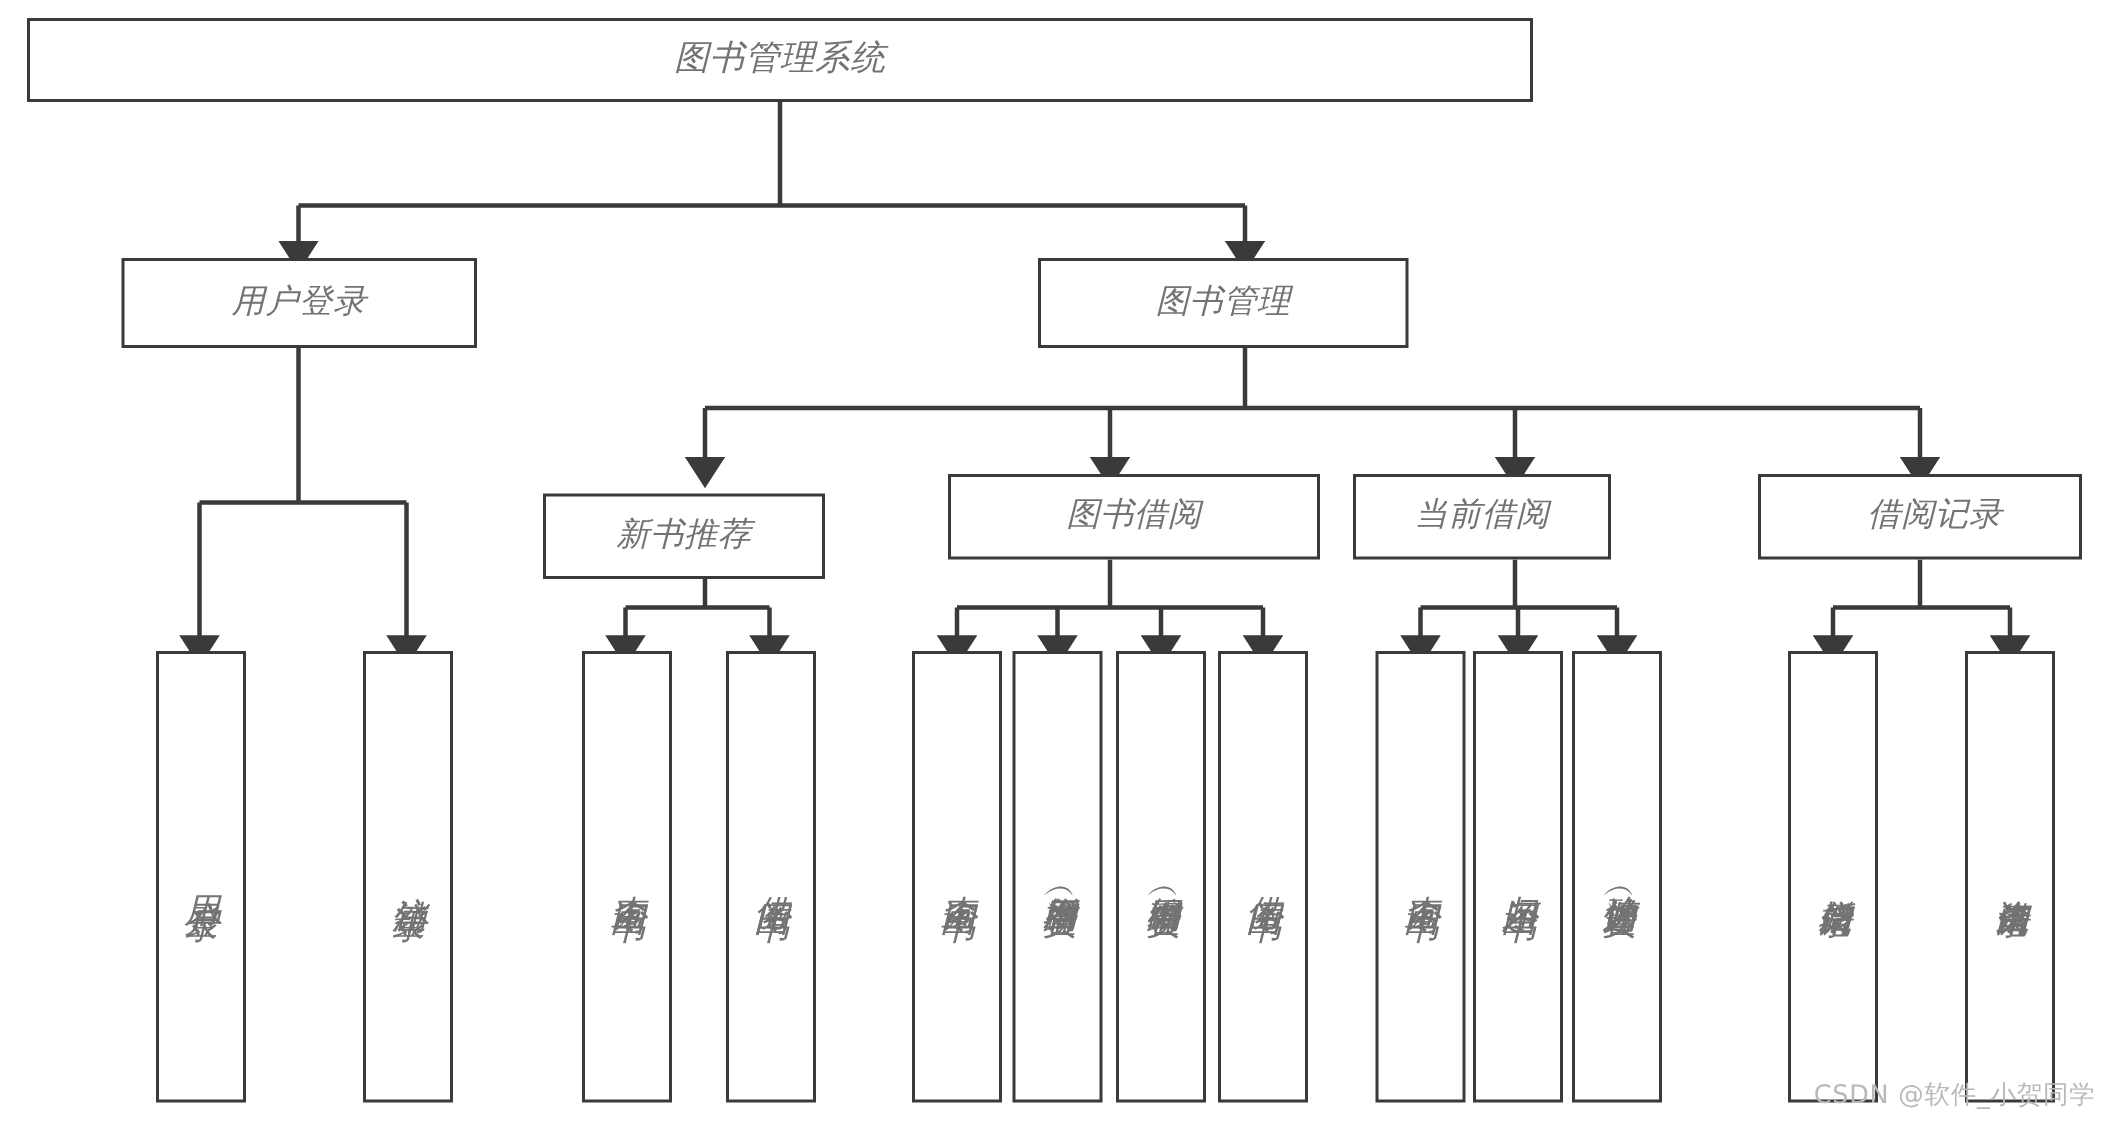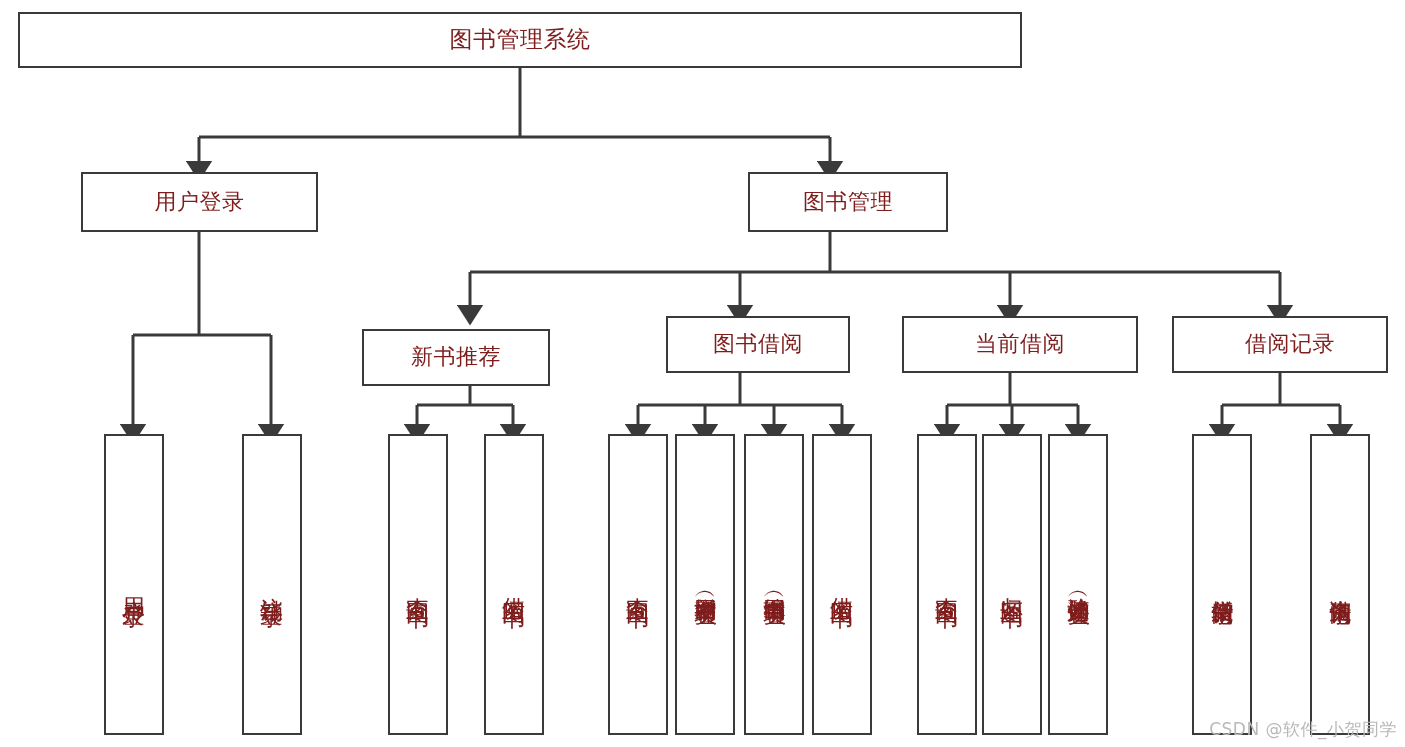--- a/index.html
+++ b/index.html
@@ -34,22 +34,23 @@
     border: 2.5px solid #3a3a3a;
     display: flex;
     align-items: center;
     justify-content: center;
     z-index: 2;
   }
   .node .label {
     font-size: 22px;
     line-height: 1.12;
     letter-spacing: 0.5px;
-    color: #7f1d1d;
+    color: #737373;
     white-space: nowrap;
+    font-style: italic;
   }
   .node.root .label { font-size: 23px; }
   .node.level2 .label { font-size: 22px; }
   .node.level3 .label { font-size: 22px; }
   .node.leaf {
     align-items: center;
     justify-content: center;
   }
   .node.leaf .label {
     writing-mode: vertical-rl;
@@ -131,31 +132,31 @@
     </g>
   </svg>
 
   <div class="node root" style="left:18px; top:12px; width:1004px; height:56px;">
     <span class="label">图书管理系统</span>
   </div>
 
   <div class="node level2" style="left:81px; top:172px; width:237px; height:60px;">
     <span class="label">用户登录</span>
   </div>
-  <div class="node level2" style="left:748px; top:172px; width:200px; height:60px;">
+  <div class="node level2" style="left:692px; top:172px; width:247px; height:60px;">
     <span class="label">图书管理</span>
   </div>
 
   <div class="node level3" style="left:362px; top:316px; width:188px; height:57px;margin-top:13px;">
     <span class="label">新书推荐</span>
   </div>
-  <div class="node level3" style="left:666px; top:316px; width:184px; height:57px;text-align:right;">
+  <div class="node level3" style="left:632px; top:316px; width:248px; height:57px;text-align:right;">
     <span class="label">图书借阅</span>
   </div>
-  <div class="node level3" style="left:902px; top:316px; width:236px; height:57px;">
+  <div class="node level3" style="left:902px; top:316px; width:172px; height:57px;">
     <span class="label">当前借阅</span>
   </div>
   <div class="node level3" style="left:1172px; top:316px; width:216px; height:57px;padding-left:20px;">
     <span class="label">借阅记录</span>
   </div>
 
   <div class="node leaf" style="left:104px; top:434px; width:60px; height:301px;">
     <span class="label">用户登录</span>
   </div>
   <div class="node leaf" style="left:242px; top:434px; width:60px; height:301px;">

